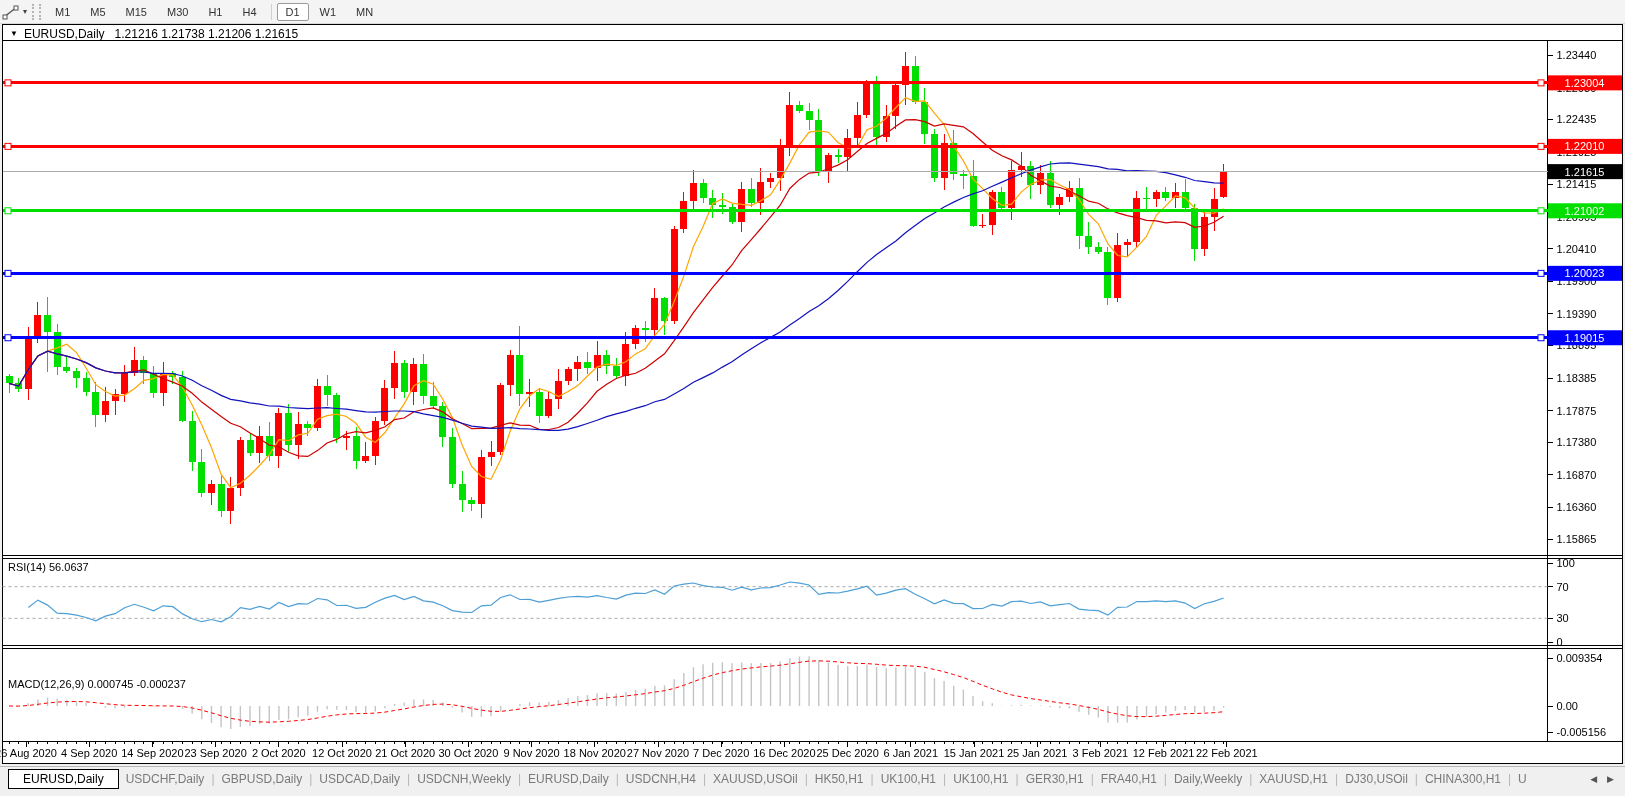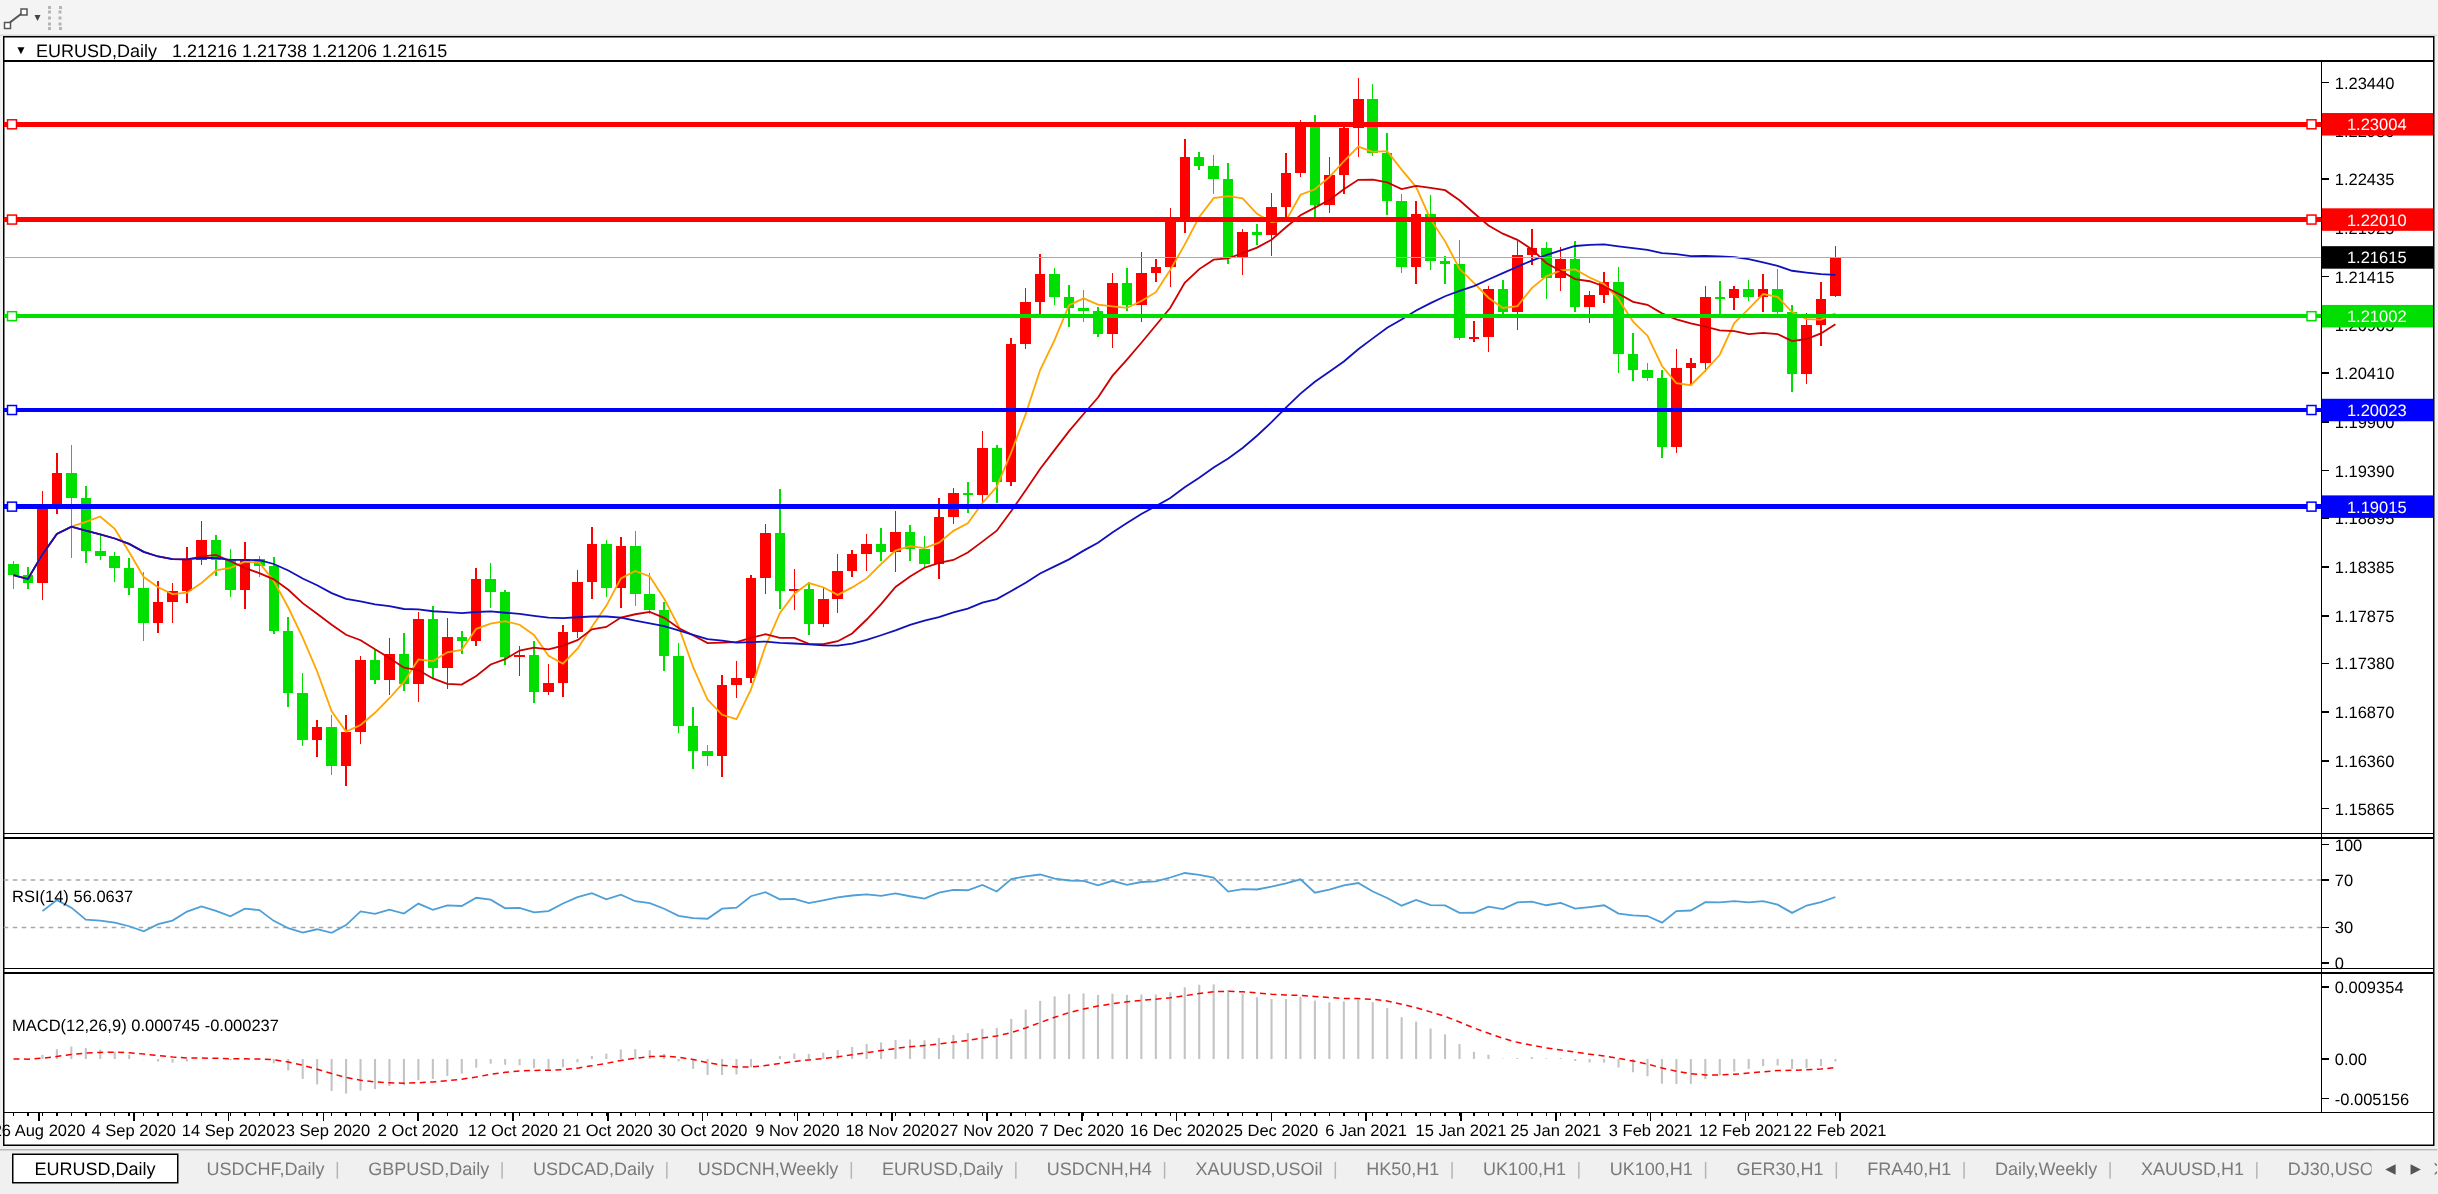--- a/index.html
+++ b/index.html
@@ -10,21 +10,21 @@
   .tfbtn{font-size:11px;color:#333;padding:2px 8px;margin:0 1px;border:1px solid transparent;border-radius:2px;cursor:default;}
   .tfbtn.active{background:#ffffff;border:1px solid #9a9a9a;}
   .vsep{width:1px;height:16px;background:#d0d0d0;margin:0 4px;}
   .icon-cluster{display:flex;align-items:center;padding-left:2px;}
   .caret{font-size:8px;color:#444;margin:0 3px;}
   .title-row{position:absolute;left:3px;top:26px;width:1540px;height:15px;z-index:5;display:flex;align-items:center;font-size:12px;color:#000;background:transparent;}
   .title-row .tri{font-size:8px;margin:0 6px 0 7px;}
   .title-row .sym{margin-right:10px;}
   .ind-label{position:absolute;z-index:5;font-size:11px;color:#000;background:transparent;white-space:pre;}
   .tabbar{position:absolute;left:0;top:766px;width:1625px;height:23px;background:#f0f0f0;border-top:1px solid #b9b9b9;z-index:5;display:flex;align-items:center;overflow:hidden;}
-  .tab{font-size:12px;color:#7a7a7a;padding:2px 7px;white-space:nowrap;cursor:default;margin-left:12px;}
+  .tab{font-size:12px;color:#7a7a7a;padding:2px 7px;white-space:nowrap;cursor:default;}
   .tab.active{background:#ffffff;border:1px solid #000;color:#000;padding:2px 14px;margin-left:8px;}
   .tabsep{color:#b5b5b5;font-size:12px;}
   .tab-arrows{position:absolute;right:2px;top:0;height:23px;display:flex;align-items:center;background:#f0f0f0;padding:0 4px;z-index:6;}
   .tab-arrow{font-size:9px;color:#555;padding:2px 5px;cursor:default;}
 </style>
 </head>
 <body>
 
 <div id="app">
 
@@ -681,29 +681,41 @@
   <div class="toolbar">
     <div class="icon-cluster">
       <svg width="18" height="16">
         <line x1="2" y1="13" x2="15" y2="3" stroke="#555" stroke-width="1.4"></line>
         <rect x="1" y="11" width="4" height="4" fill="#fff" stroke="#555"></rect>
         <rect x="12" y="2" width="4" height="4" fill="#fff" stroke="#555"></rect>
       </svg>
       <span class="caret">▾</span>
     </div>
     <div class="grip"></div>
+    <div id="tf-buttons" style="display:flex;align-items:center;">
+        <div class="tfbtn">M1</div>
+        <div class="tfbtn">M5</div>
+        <div class="tfbtn">M15</div>
+        <div class="tfbtn">M30</div>
+        <div class="tfbtn">H1</div>
+        <div class="tfbtn">H4</div>
+        <div class="vsep"></div>
+        <div class="tfbtn active">D1</div>
+        <div class="tfbtn">W1</div>
+        <div class="tfbtn">MN</div>
+      </div>
   </div>
 
   <div class="title-row">
     <span class="tri">▼</span>
     <span class="sym">EURUSD,Daily</span>
     <span>1.21216 1.21738 1.21206 1.21615</span>
   </div>
 
-  <div class="ind-label" style="left:8px;top:592px;"><span>RSI(14)</span> <span>56.0637</span></div>
+  <div class="ind-label" style="left:8px;top:561px;"><span>RSI(14)</span> <span>56.0637</span></div>
   <div class="ind-label" style="left:8px;top:678px;"><span>MACD(12,26,9)</span> <span>0.000745 -0.000237</span></div>
 
   <div class="tabbar">
     <div id="tabs-holder" style="display:flex;align-items:center;">
         <div class="tab active">EURUSD,Daily</div>
         <div class="tab">USDCHF,Daily</div>
         <span class="tabsep">|</span>
         <div class="tab">GBPUSD,Daily</div>
         <span class="tabsep">|</span>
         <div class="tab">USDCAD,Daily</div>

